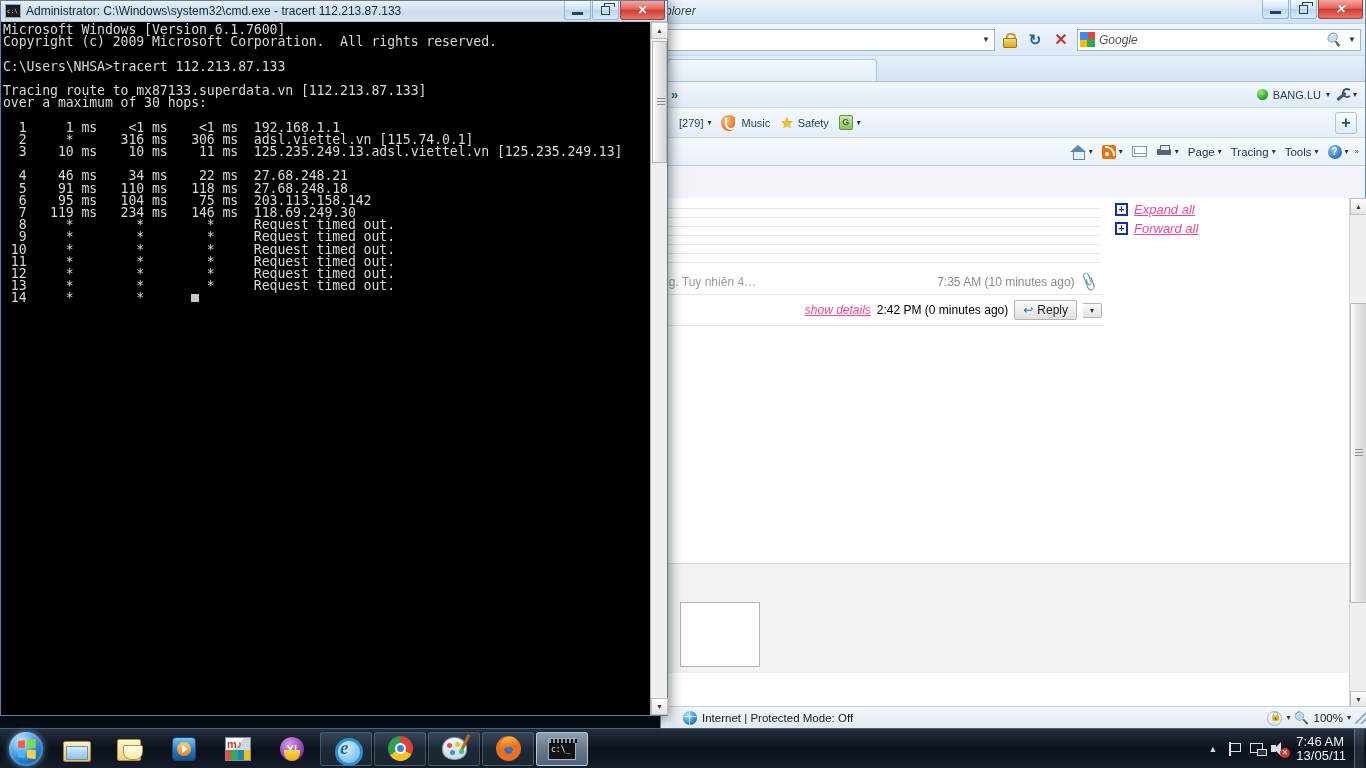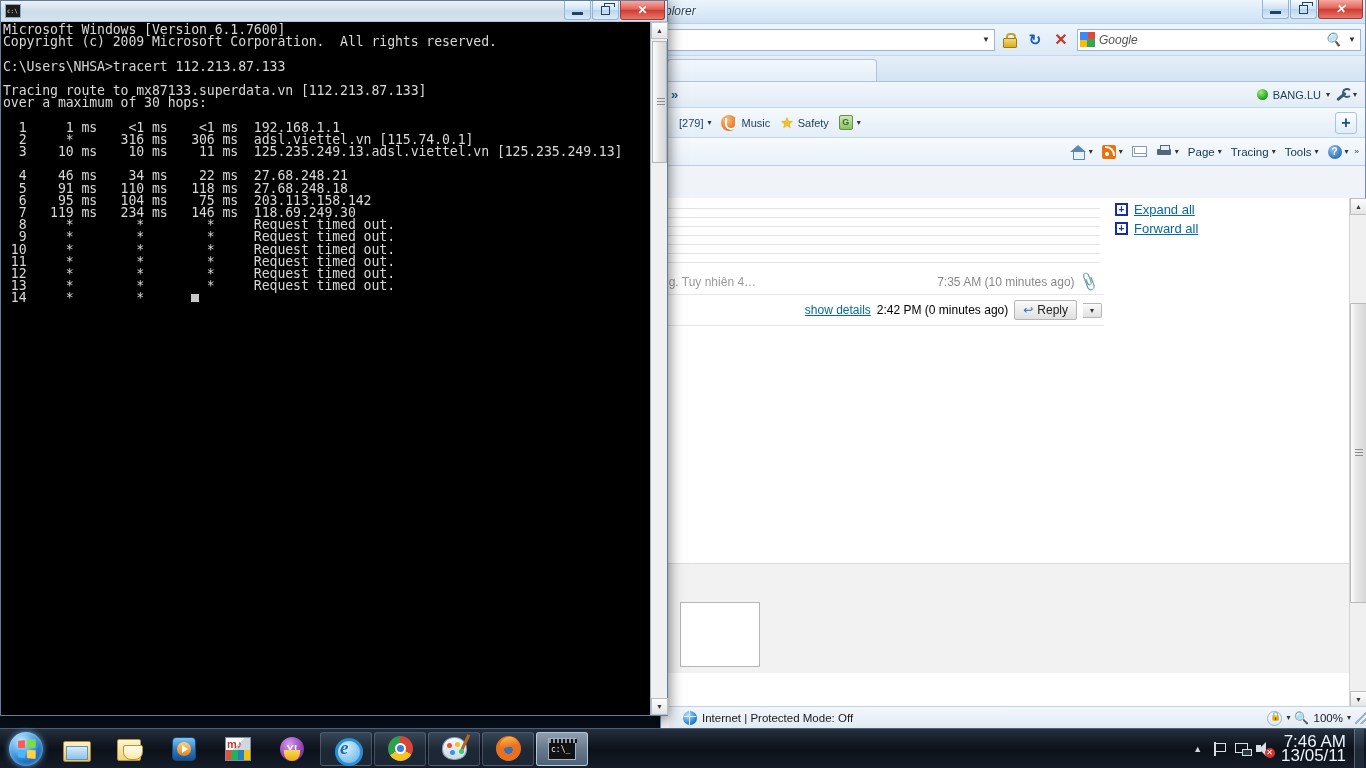--- a/index.html
+++ b/index.html
@@ -308,21 +308,21 @@
   }
   .msg-snippet { flex:1; overflow:hidden; white-space:nowrap; color:#9b9b9b;}
   .msg-time { color:#8a8a8a; white-space:nowrap;}
   .clip-icon { color:#555; font-size: 14px; transform: rotate(20deg); }
 
   .msg-actions {
     display:flex; align-items:center; justify-content:flex-end; gap:6px;
     padding: 5px 2px; font-size: 12px;
     border-bottom: 1px solid #e6e6e6;
   }
-  .link-blue { color:#0369a1; text-decoration: underline; cursor:pointer; }
+  .link-blue { color:#ec4899; text-decoration: underline; cursor:pointer;font-style:italic; }
   .reply-btn {
     display:flex;align-items:center;gap:4px;
     border:1px solid #b5b5b5; border-radius:2px;
     background: linear-gradient(180deg,#fbfbfb,#e0e0e0);
     padding: 2px 8px; color:#222; font-size:12px;
   }
   .reply-arrow { color:#2a6fbd; font-size: 12px; }
   .reply-caret {
     border:1px solid #b5b5b5; border-left:none; border-radius:0 2px 2px 0;
     background: linear-gradient(180deg,#fbfbfb,#e0e0e0);
@@ -551,21 +551,21 @@
   .net-ico:after{content:"";position:absolute;left:7px;bottom:0px;width:8px;height:5px;
     border:1.5px solid #d6dee6; background:#2a3644;}
   .spk-ico { width:17px;height:14px;position:relative;}
   .spk-ico:before{content:"";position:absolute;left:0;top:3px;width:5px;height:7px;background:#d6dee6;}
   .spk-ico:after{content:"";position:absolute;left:3px;top:0px;
     border-top:7px solid transparent;border-bottom:7px solid transparent;border-right:7px solid #d6dee6;}
   .spk-mute {
     position:absolute; right:-2px; bottom:-2px; width:10px;height:10px;border-radius:50%;
     background:#d0342c; color:#fff; font-size:8px; line-height:10px; text-align:center; z-index:2;}
   .clock {
-    color:#eef3f8; font-size: 17px; text-align:right; line-height: 14px;
+    color:#eef3f8; font-size: 13px; text-align:left; line-height: 14px;
     padding: 0 8px 0 6px; white-space: nowrap;
   }
   .show-desktop {
     width: 10px; height: 40px;
     border-left: 1px solid rgba(180,205,230,0.35);
     background: linear-gradient(180deg, rgba(120,150,180,0.25), rgba(60,80,105,0.25));
   }
 </style>
 </head>
 <body>
@@ -735,20 +735,21 @@
         <span>100%</span>
         <span class="caret-sm">▾</span>
         <span class="resize-grip"></span>
       </span>
     </div>
   </div>
 
   <div id="cmd-window">
     <div class="cmd-titlebar">
       <span class="cmd-icon"></span>
+      <span class="cmd-title-text">Administrator: C:\Windows\system32\cmd.exe - tracert  112.213.87.133</span>
       <span class="cmd-winbtns">
         <span class="winbtn">
             <span class="glyph-min"></span>
           </span>
         <span class="winbtn">
             <span class="glyph-restore"></span>
           </span>
         <span class="winbtn close">✕</span>
       </span>
     </div>

